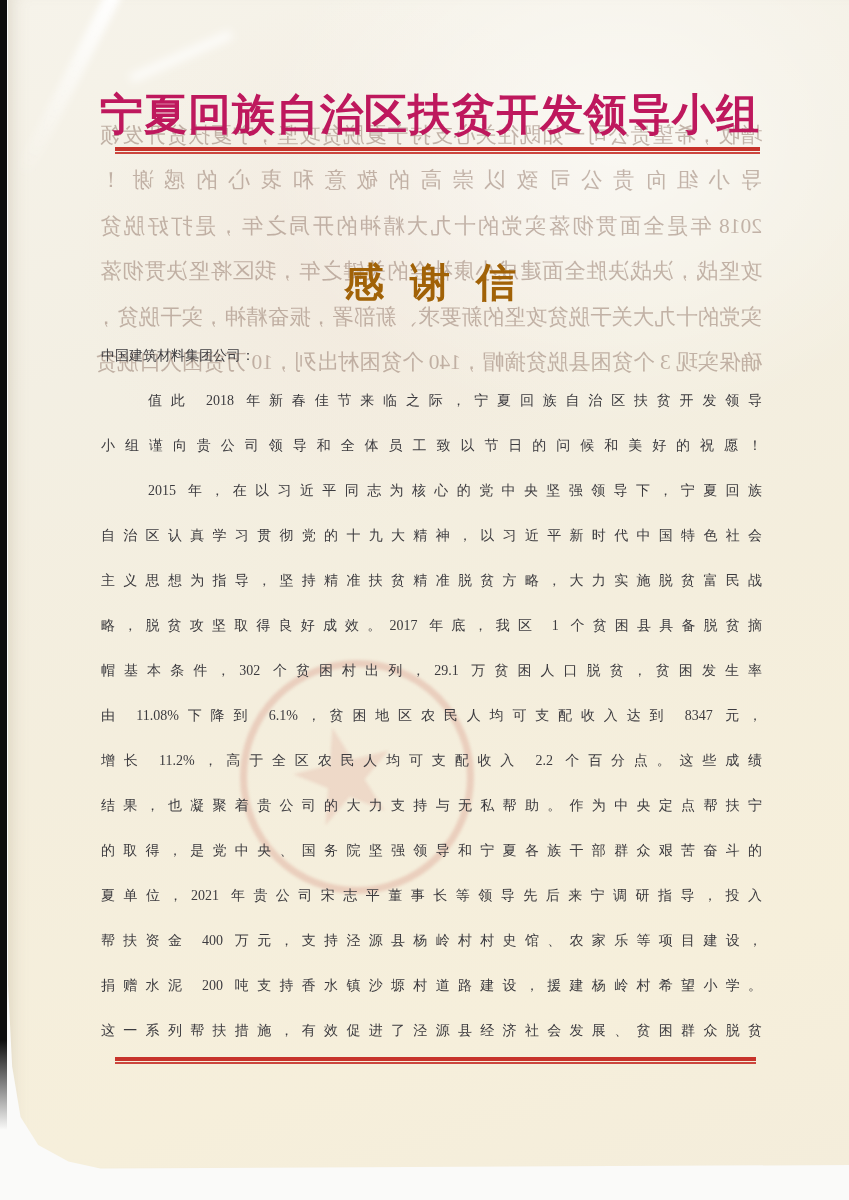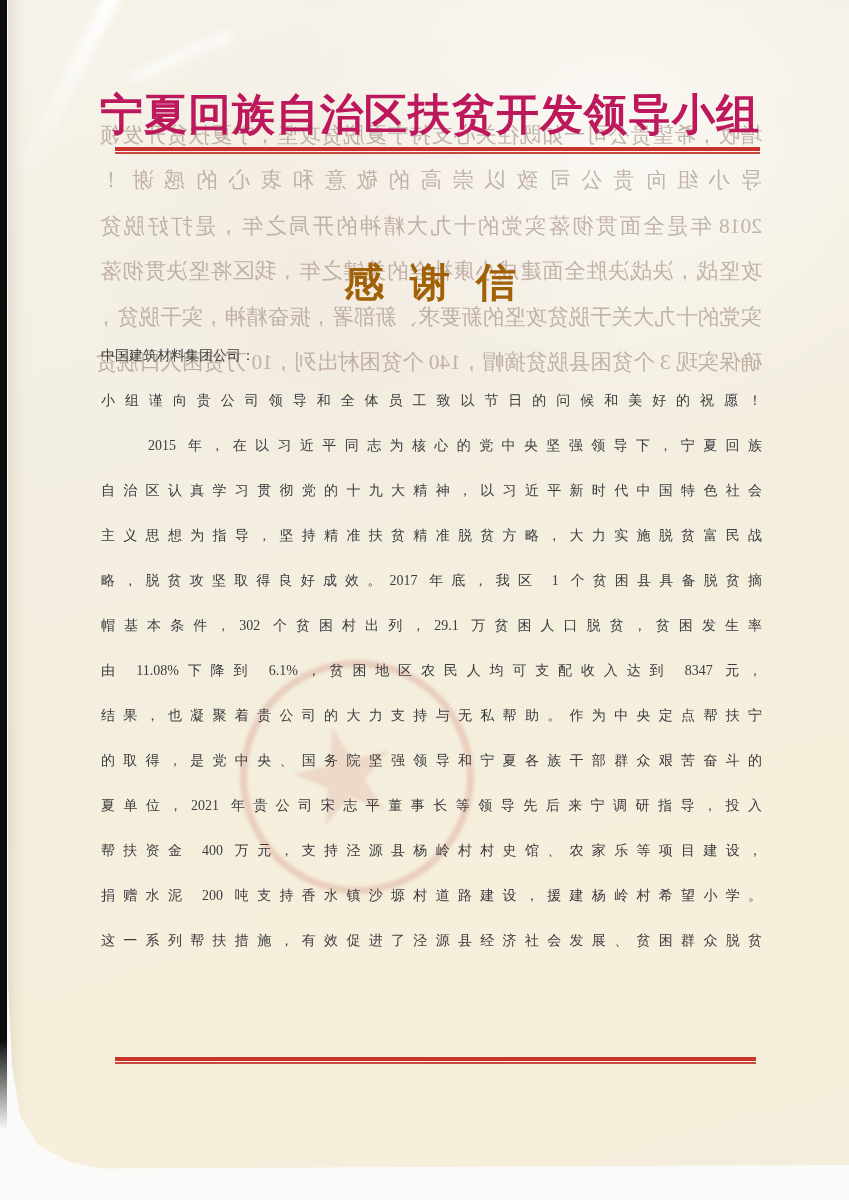--- a/index.html
+++ b/index.html
@@ -87,27 +87,29 @@
     <div class="thick"></div>
     <div class="thin"></div>
   </div>
 
   <div id="letter-title">
     <span>感谢信</span>
   </div>
 
   <div id="letter-body">
       <div class="line salutation">中国建筑材料集团公司：</div>
+      <div class="line indent">值此 2018 年新春佳节来临之际，宁夏回族自治区扶贫开发领导</div>
       <div class="line">小组谨向贵公司领导和全体员工致以节日的问候和美好的祝愿！</div>
       <div class="line indent">2015 年，在以习近平同志为核心的党中央坚强领导下，宁夏回族</div>
       <div class="line">自治区认真学习贯彻党的十九大精神，以习近平新时代中国特色社会</div>
       <div class="line">主义思想为指导，坚持精准扶贫精准脱贫方略，大力实施脱贫富民战</div>
       <div class="line">略，脱贫攻坚取得良好成效。2017 年底，我区 1 个贫困县具备脱贫摘</div>
       <div class="line">帽基本条件，302 个贫困村出列，29.1 万贫困人口脱贫，贫困发生率</div>
       <div class="line">由 11.08%下降到 6.1%，贫困地区农民人均可支配收入达到 8347 元，</div>
+      <div class="line">增长 11.2%，高于全区农民人均可支配收入 2.2 个百分点。这些成绩</div>
       <div class="line">结果，也凝聚着贵公司的大力支持与无私帮助。作为中央定点帮扶宁</div>
       <div class="line">的取得，是党中央、国务院坚强领导和宁夏各族干部群众艰苦奋斗的</div>
       <div class="line">夏单位，2021 年贵公司宋志平董事长等领导先后来宁调研指导，投入</div>
       <div class="line">帮扶资金 400 万元，支持泾源县杨岭村村史馆、农家乐等项目建设，</div>
       <div class="line">捐赠水泥 200 吨支持香水镇沙塬村道路建设，援建杨岭村希望小学。</div>
       <div class="line">这一系列帮扶措施，有效促进了泾源县经济社会发展、贫困群众脱贫</div>
     </div>
 
   <div id="rule-bottom" class="red-rule">
     <div class="thick"></div>

